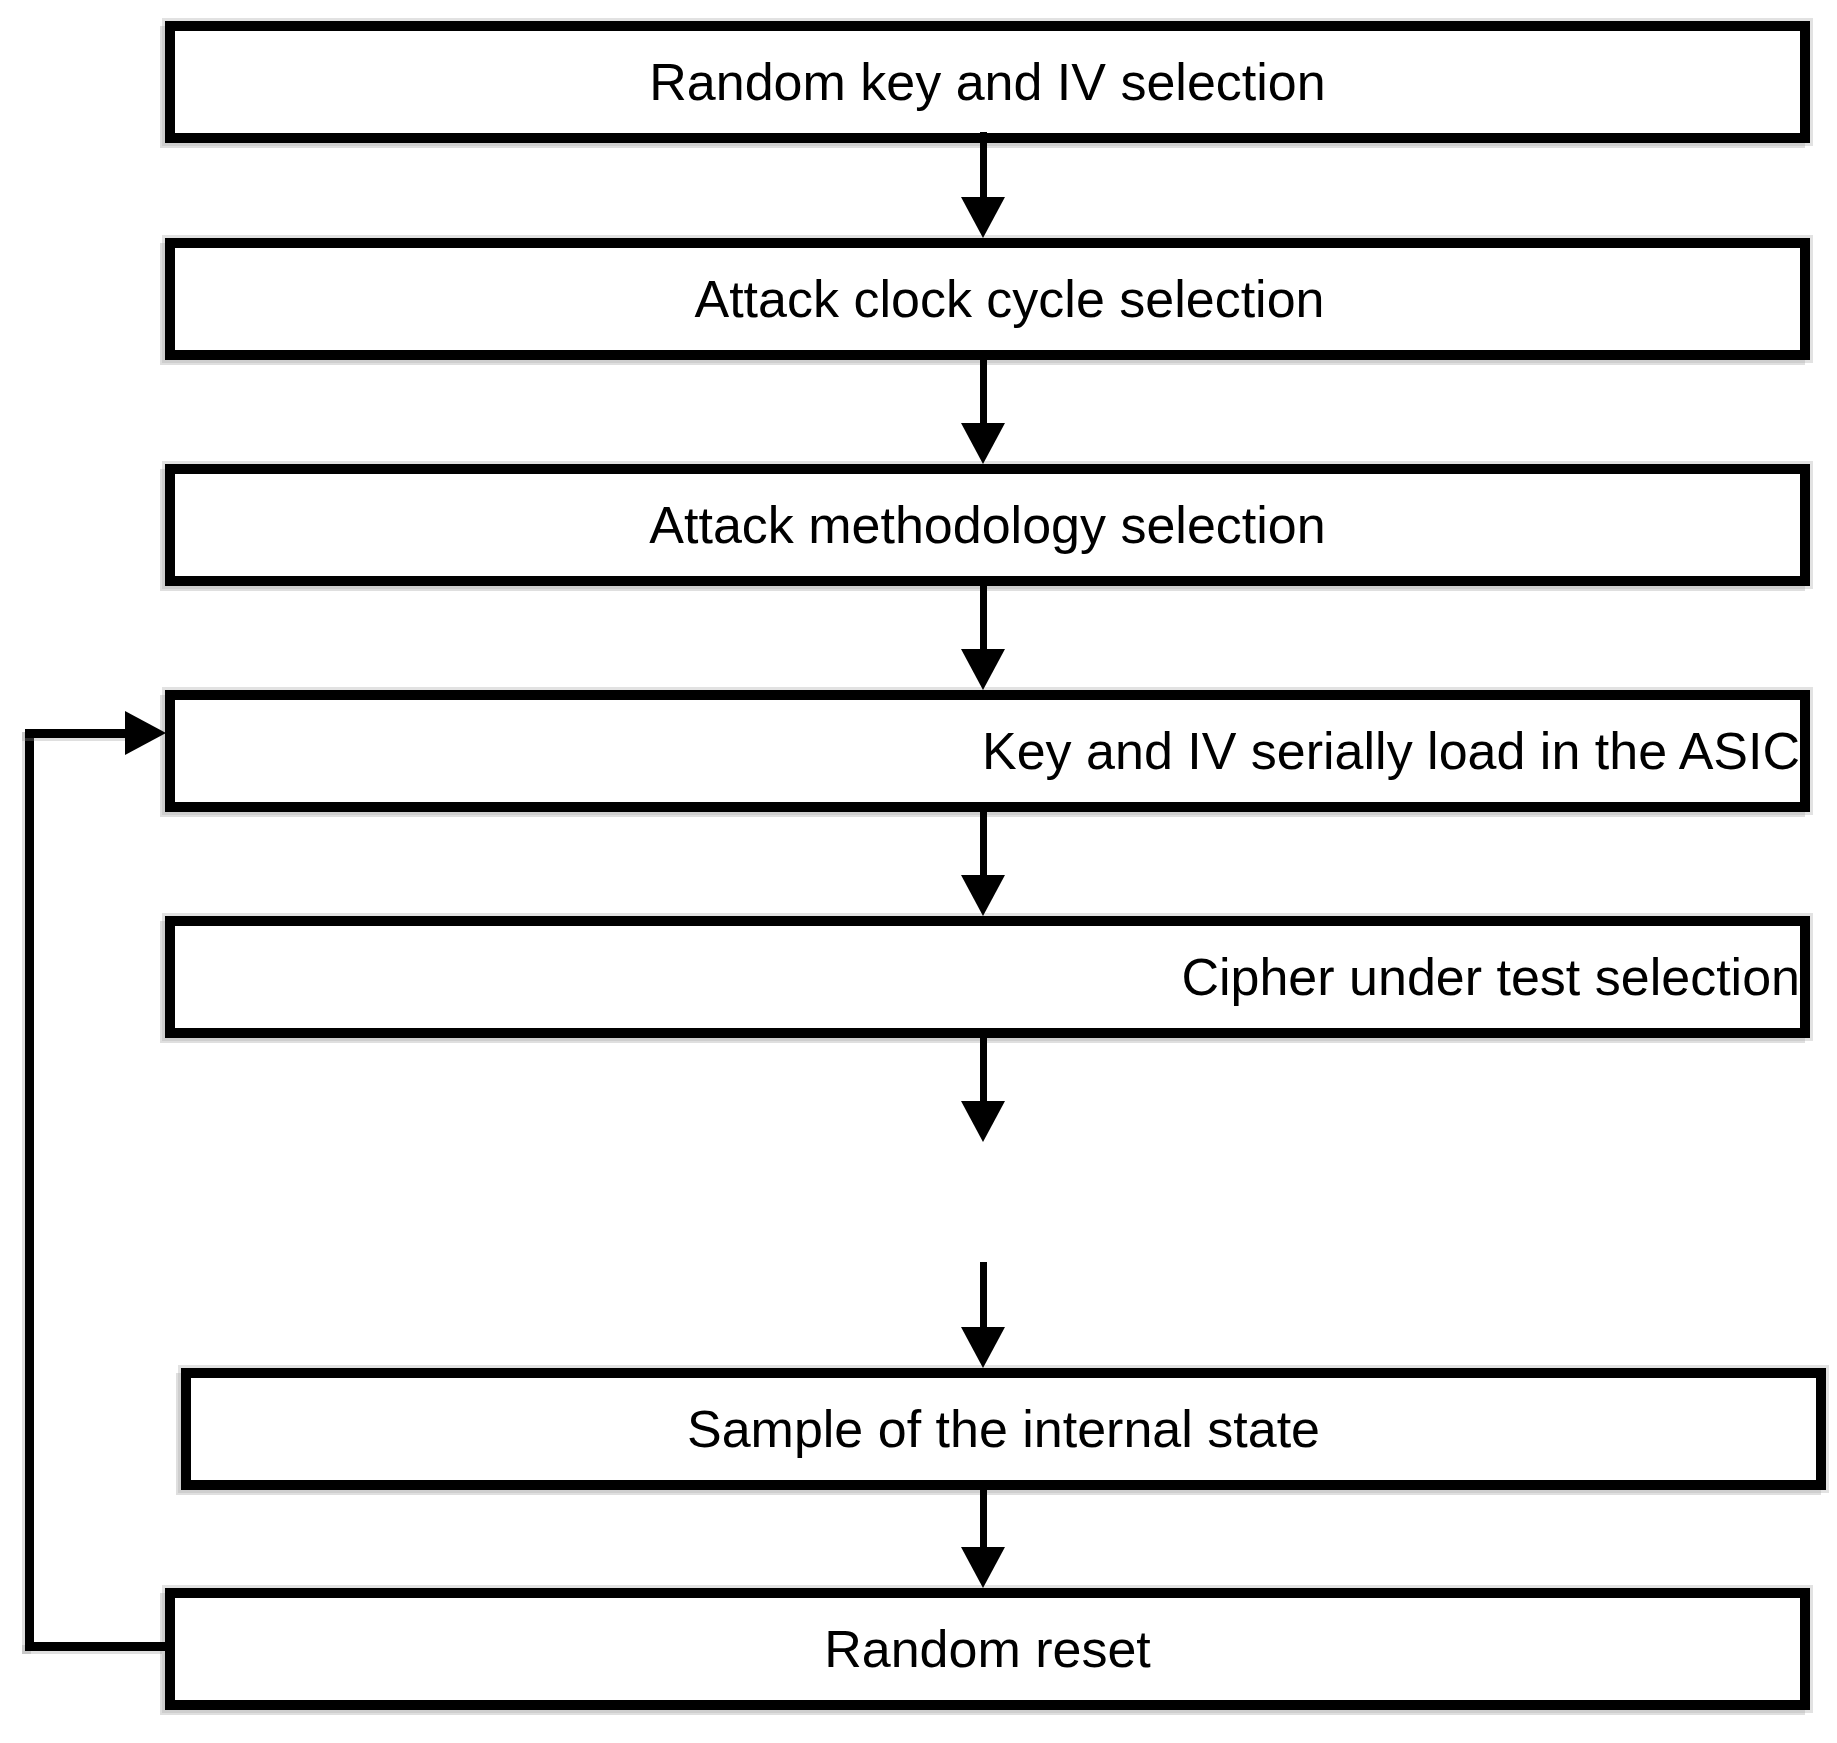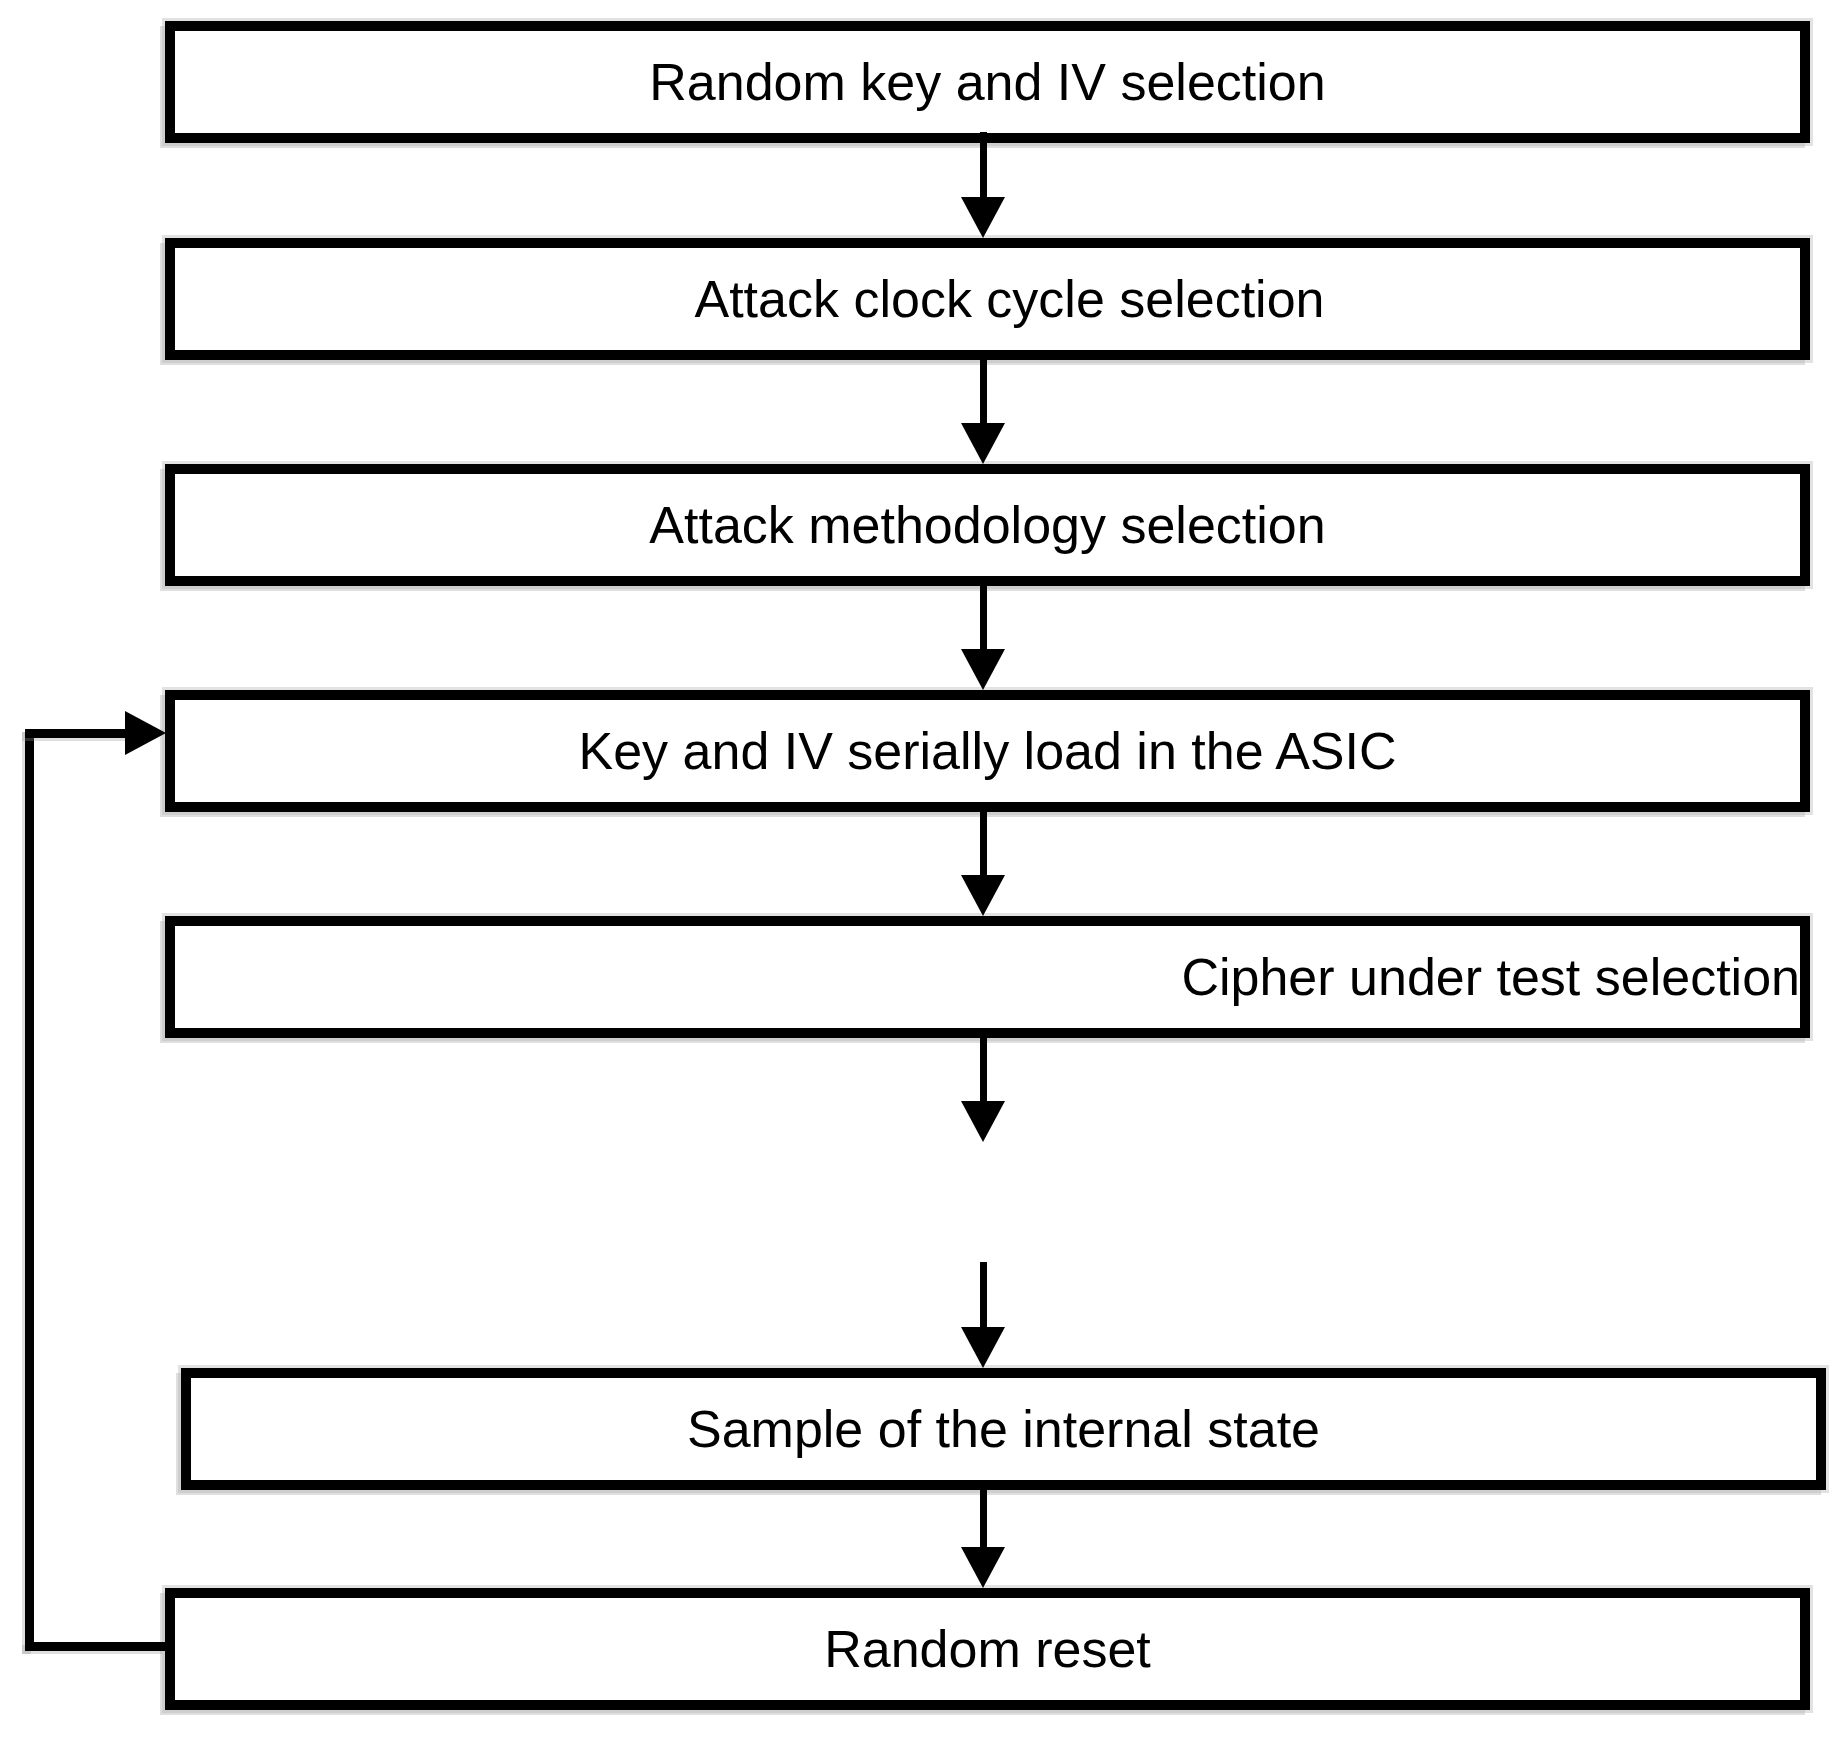--- a/index.html
+++ b/index.html
@@ -26,21 +26,21 @@
   }
   .node span {
     font-size: 52px;
     color: #000000;
     letter-spacing: 0px;
     white-space: nowrap;
   }
   .n1 { top: 21px;   }
   .n2 { top: 238px; padding-left: 44px;  }
   .n3 { top: 464px; justify-content: center;  }
-  .n4 { top: 690px;  }
+  .n4 { top: 690px; justify-content: flex-end;  }
   .n5 { top: 916px; justify-content: flex-end;  }
   .n6 { top: 1142px; }
   .n7 { top: 1368px; margin-left: 16px; }
   .n8 { top: 1588px; }
 
   
   .cline {
     position: absolute;
     left: 980px; width: 7px; height: 68px;
     background: #000000;

